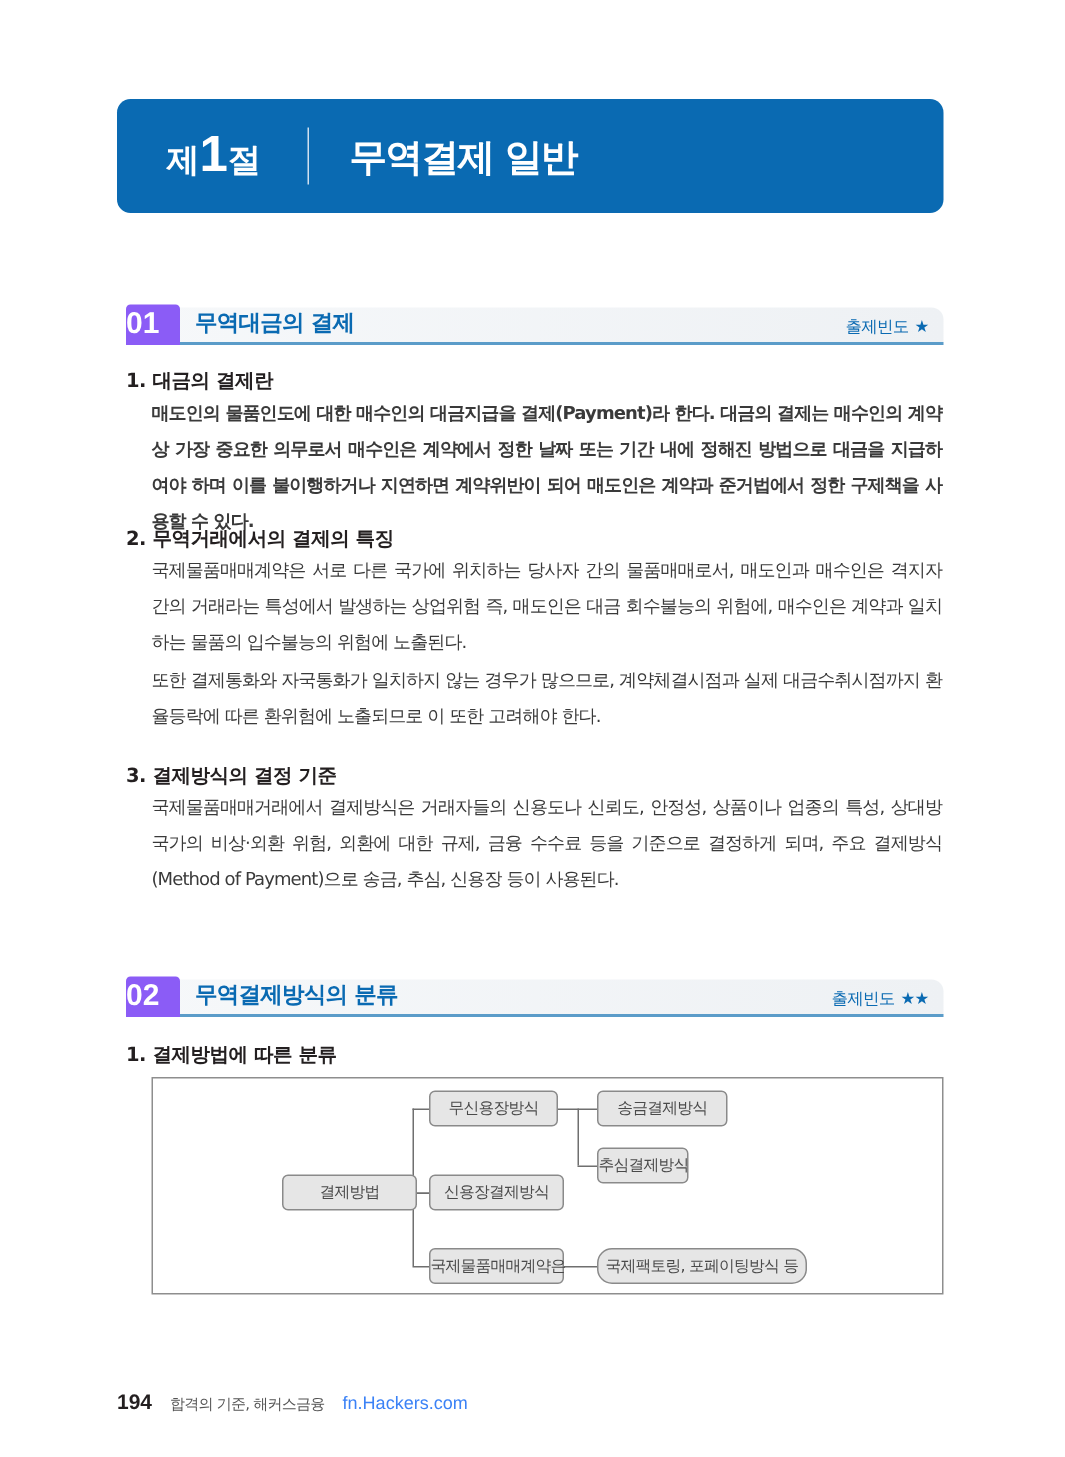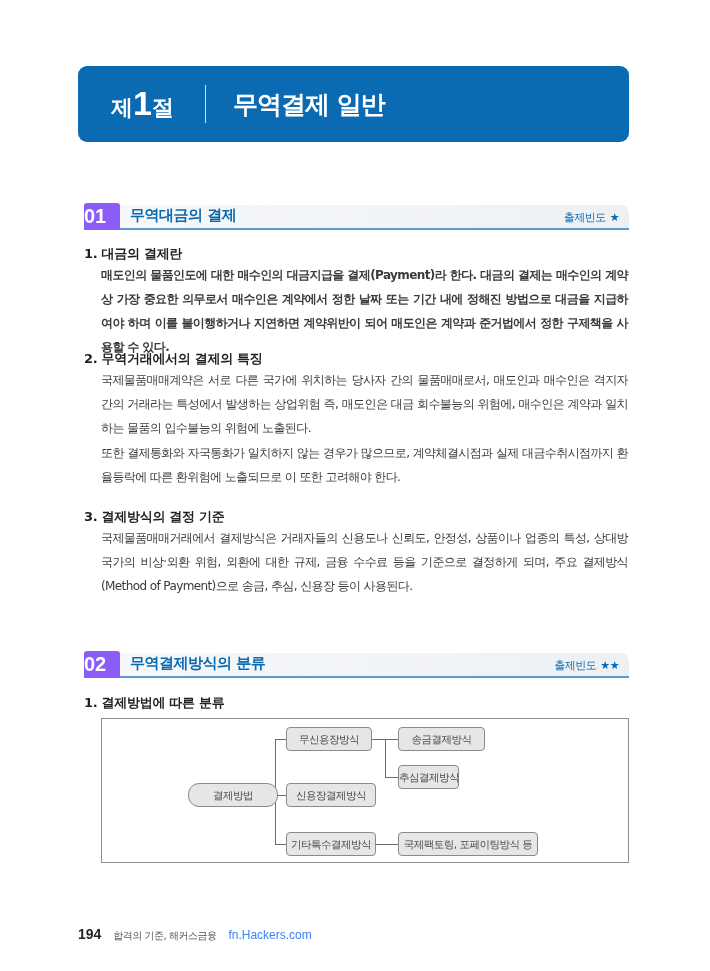--- a/index.html
+++ b/index.html
@@ -89,26 +89,26 @@
   <div class="conn" style="left:173px; top:20px; width:11px; height:1px;"></div>
   <div class="conn" style="left:173px; top:76px; width:11px; height:1px;"></div>
   <div class="conn" style="left:173px; top:125px; width:11px; height:1px;"></div>
 
   <div class="conn" style="left:270px; top:20px; width:26px; height:1px;"></div>
   <div class="conn" style="left:283px; top:20px; width:1px; height:38px;"></div>
   <div class="conn" style="left:283px; top:58px; width:13px; height:1px;"></div>
 
   <div class="conn" style="left:274px; top:125px; width:22px; height:1px;"></div>
 
-  <div class="node" style="left:86px; top:64px; width:90px;border-radius:11px;">결제방법</div>
+  <div class="node" style="left:86px; top:64px; width:90px;">결제방법</div>
   <div class="node" style="left:184px; top:8px; width:86px;">무신용장방식</div>
   <div class="node" style="left:184px; top:64px; width:90px;">신용장결제방식</div>
-  <div class="node" style="left:184px; top:113px; width:90px;">기타특수결제방식</div>
+  <div class="node" style="left:184px; top:113px; width:90px;">국제물품매매계약은</div>
   <div class="node" style="left:296px; top:8px; width:87px;">송금결제방식</div>
   <div class="node" style="left:296px; top:46px; width:61px;">추심결제방식</div>
-  <div class="node" style="left:296px; top:113px; width:140px;">국제팩토링, 포페이팅방식 등</div>
+  <div class="node" style="left:296px; top:113px; width:140px;border-radius:10px;">국제팩토링, 포페이팅방식 등</div>
 </div>
 
 <div class="footer">
   <span class="page">194</span>
   <span class="slogan">합격의 기준, 해커스금융</span>
   <span class="site">fn.Hackers.com</span>
 </div>
 
 </body></html>

